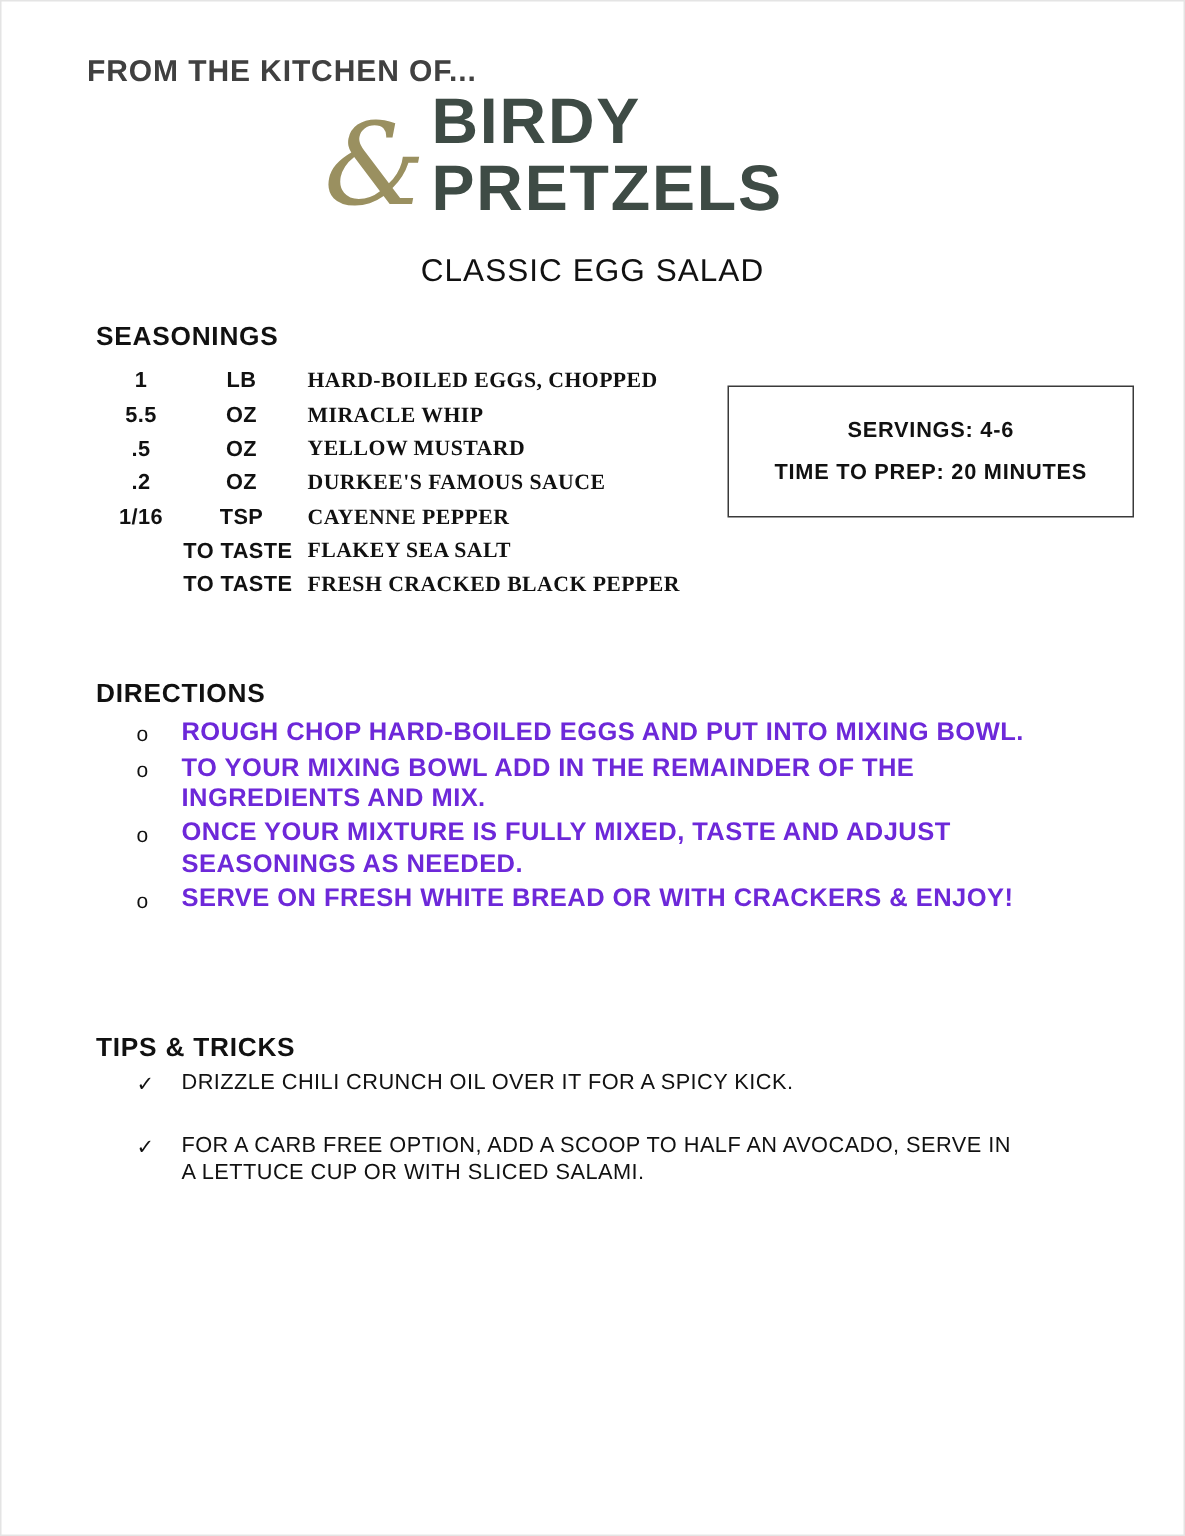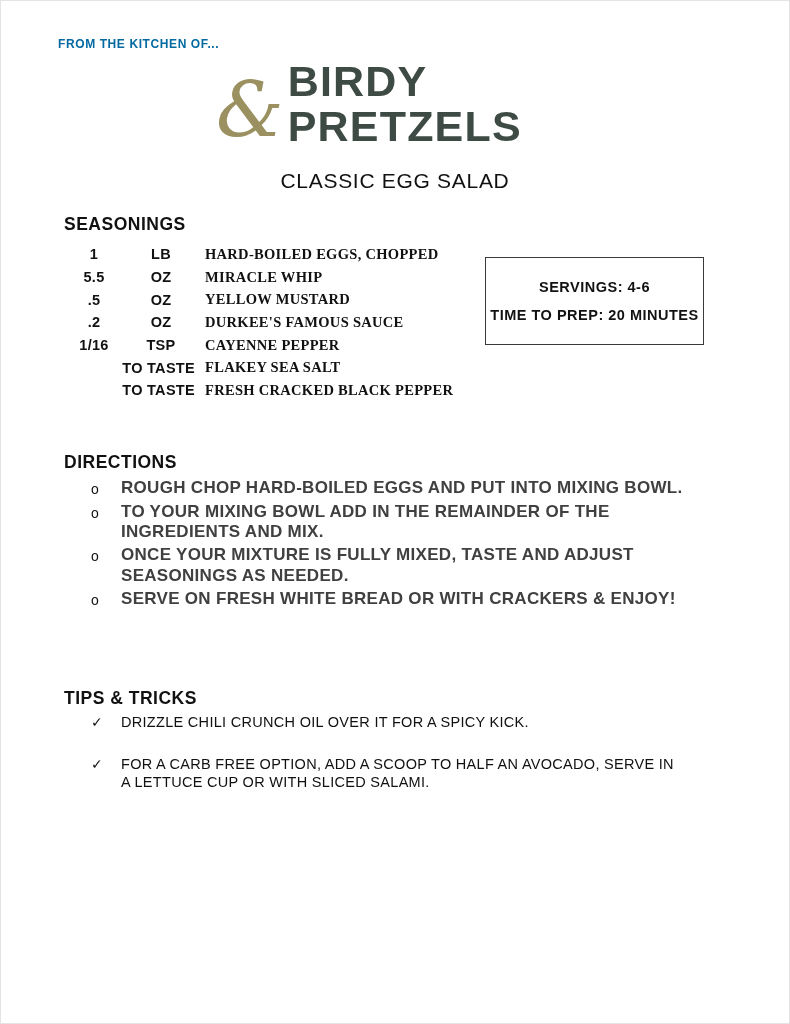--- a/index.html
+++ b/index.html
@@ -21,24 +21,24 @@
     box-sizing: border-box;
     border: 1px solid #e4e4e4;
     background: #fff;
   }
 
   
   .kitchen-of {
     position: absolute;
     left: 57px;
     top: 36px;
-    font-size: 12px;
+    font-size: 20px;
     font-weight: 700;
     letter-spacing: 0.6px;
-    color: #0369a1;
+    color: #404040;
   }
 
   .logo {
     position: absolute;
     left: 215px;
     top: 58px;
     display: flex;
     align-items: center;
   }
   .logo-amp {
@@ -122,21 +122,21 @@
   }
   .qty-wide {
     text-align: right;
   }
 
   
   .info-box {
     position: absolute;
     left: 484px;
     top: 256px;
-    width: 219px;
+    width: 271px;
     height: 88px;
     border: 1px solid #3a3a3a;
     box-sizing: border-box;
     display: flex;
     flex-direction: column;
     align-items: center;
     justify-content: center;
     gap: 12px;
   }
   .info-line {
@@ -169,21 +169,21 @@
     line-height: 1.25;
     padding-top: 3px;
     color: #111;
     font-weight: 400;
   }
   .dir-text {
     font-size: 17px;
     font-weight: 800;
     letter-spacing: 0.3px;
     line-height: 1.2;
-    color: #404040;
+    color: #6d28d9;
     max-width: 600px;
   }
 
   
   .tips-list {
     position: absolute;
     left: 90px;
     top: 712px;
     width: 640px;
     margin: 0;

